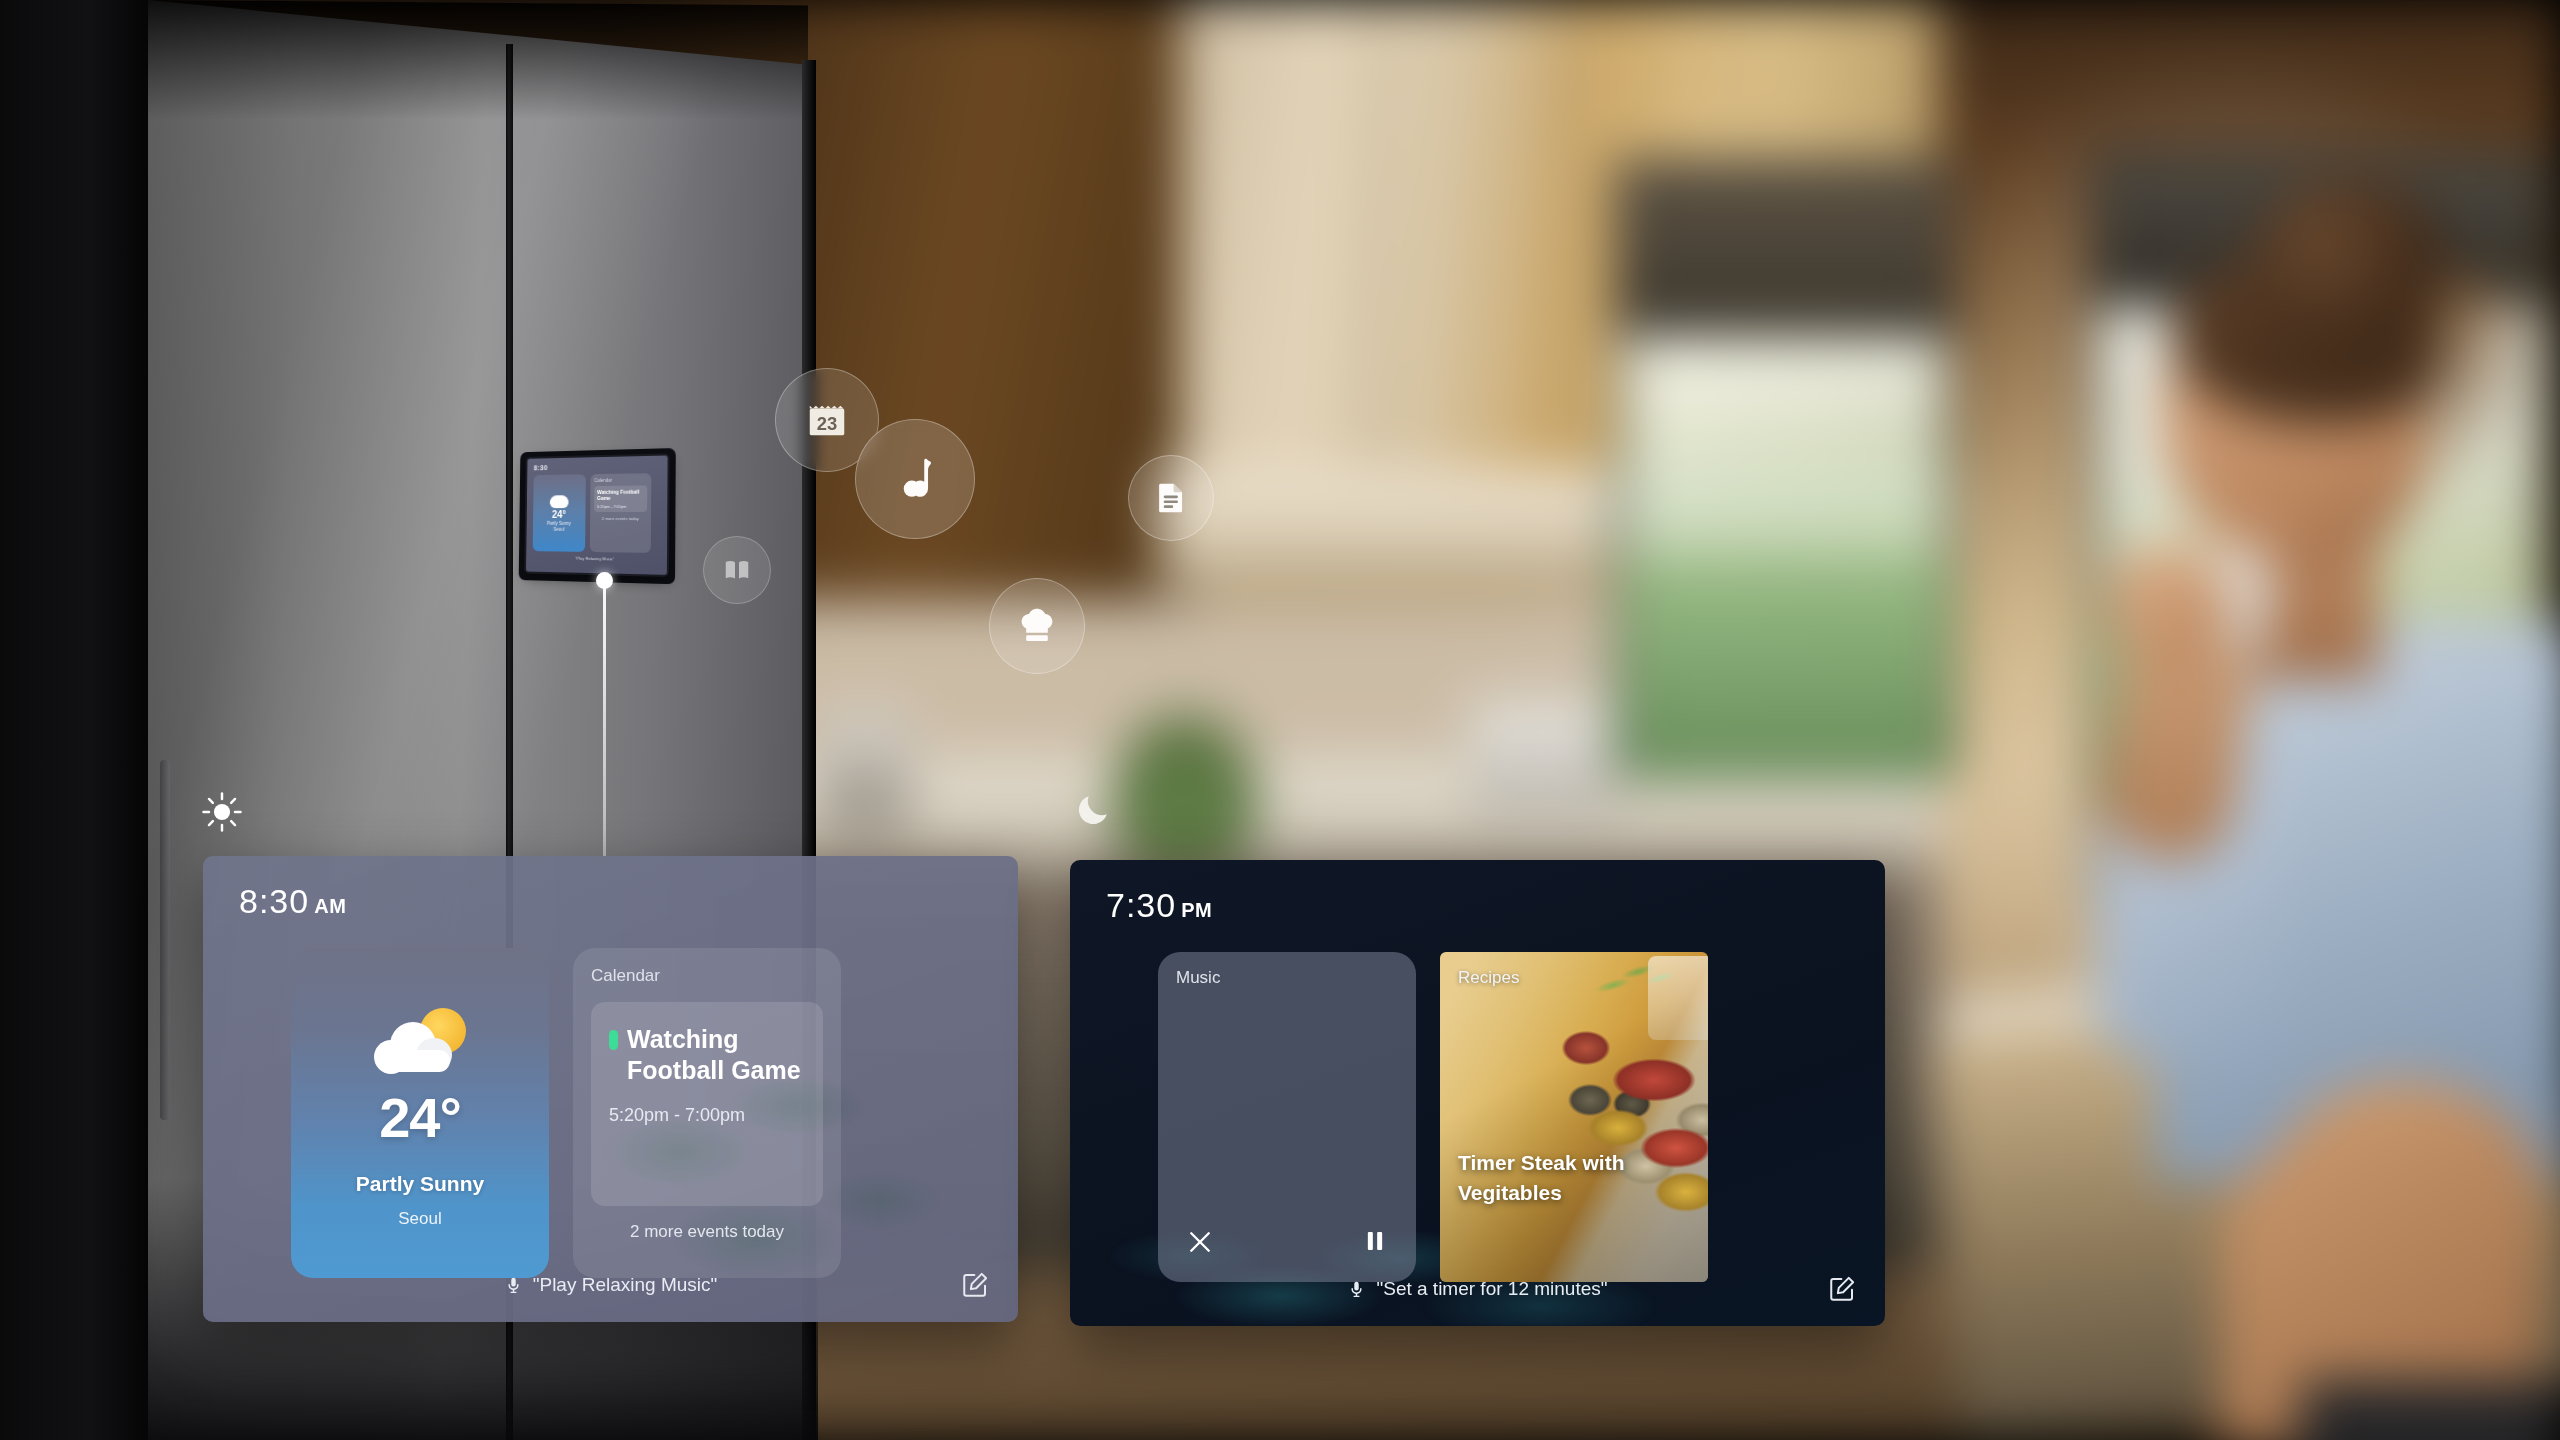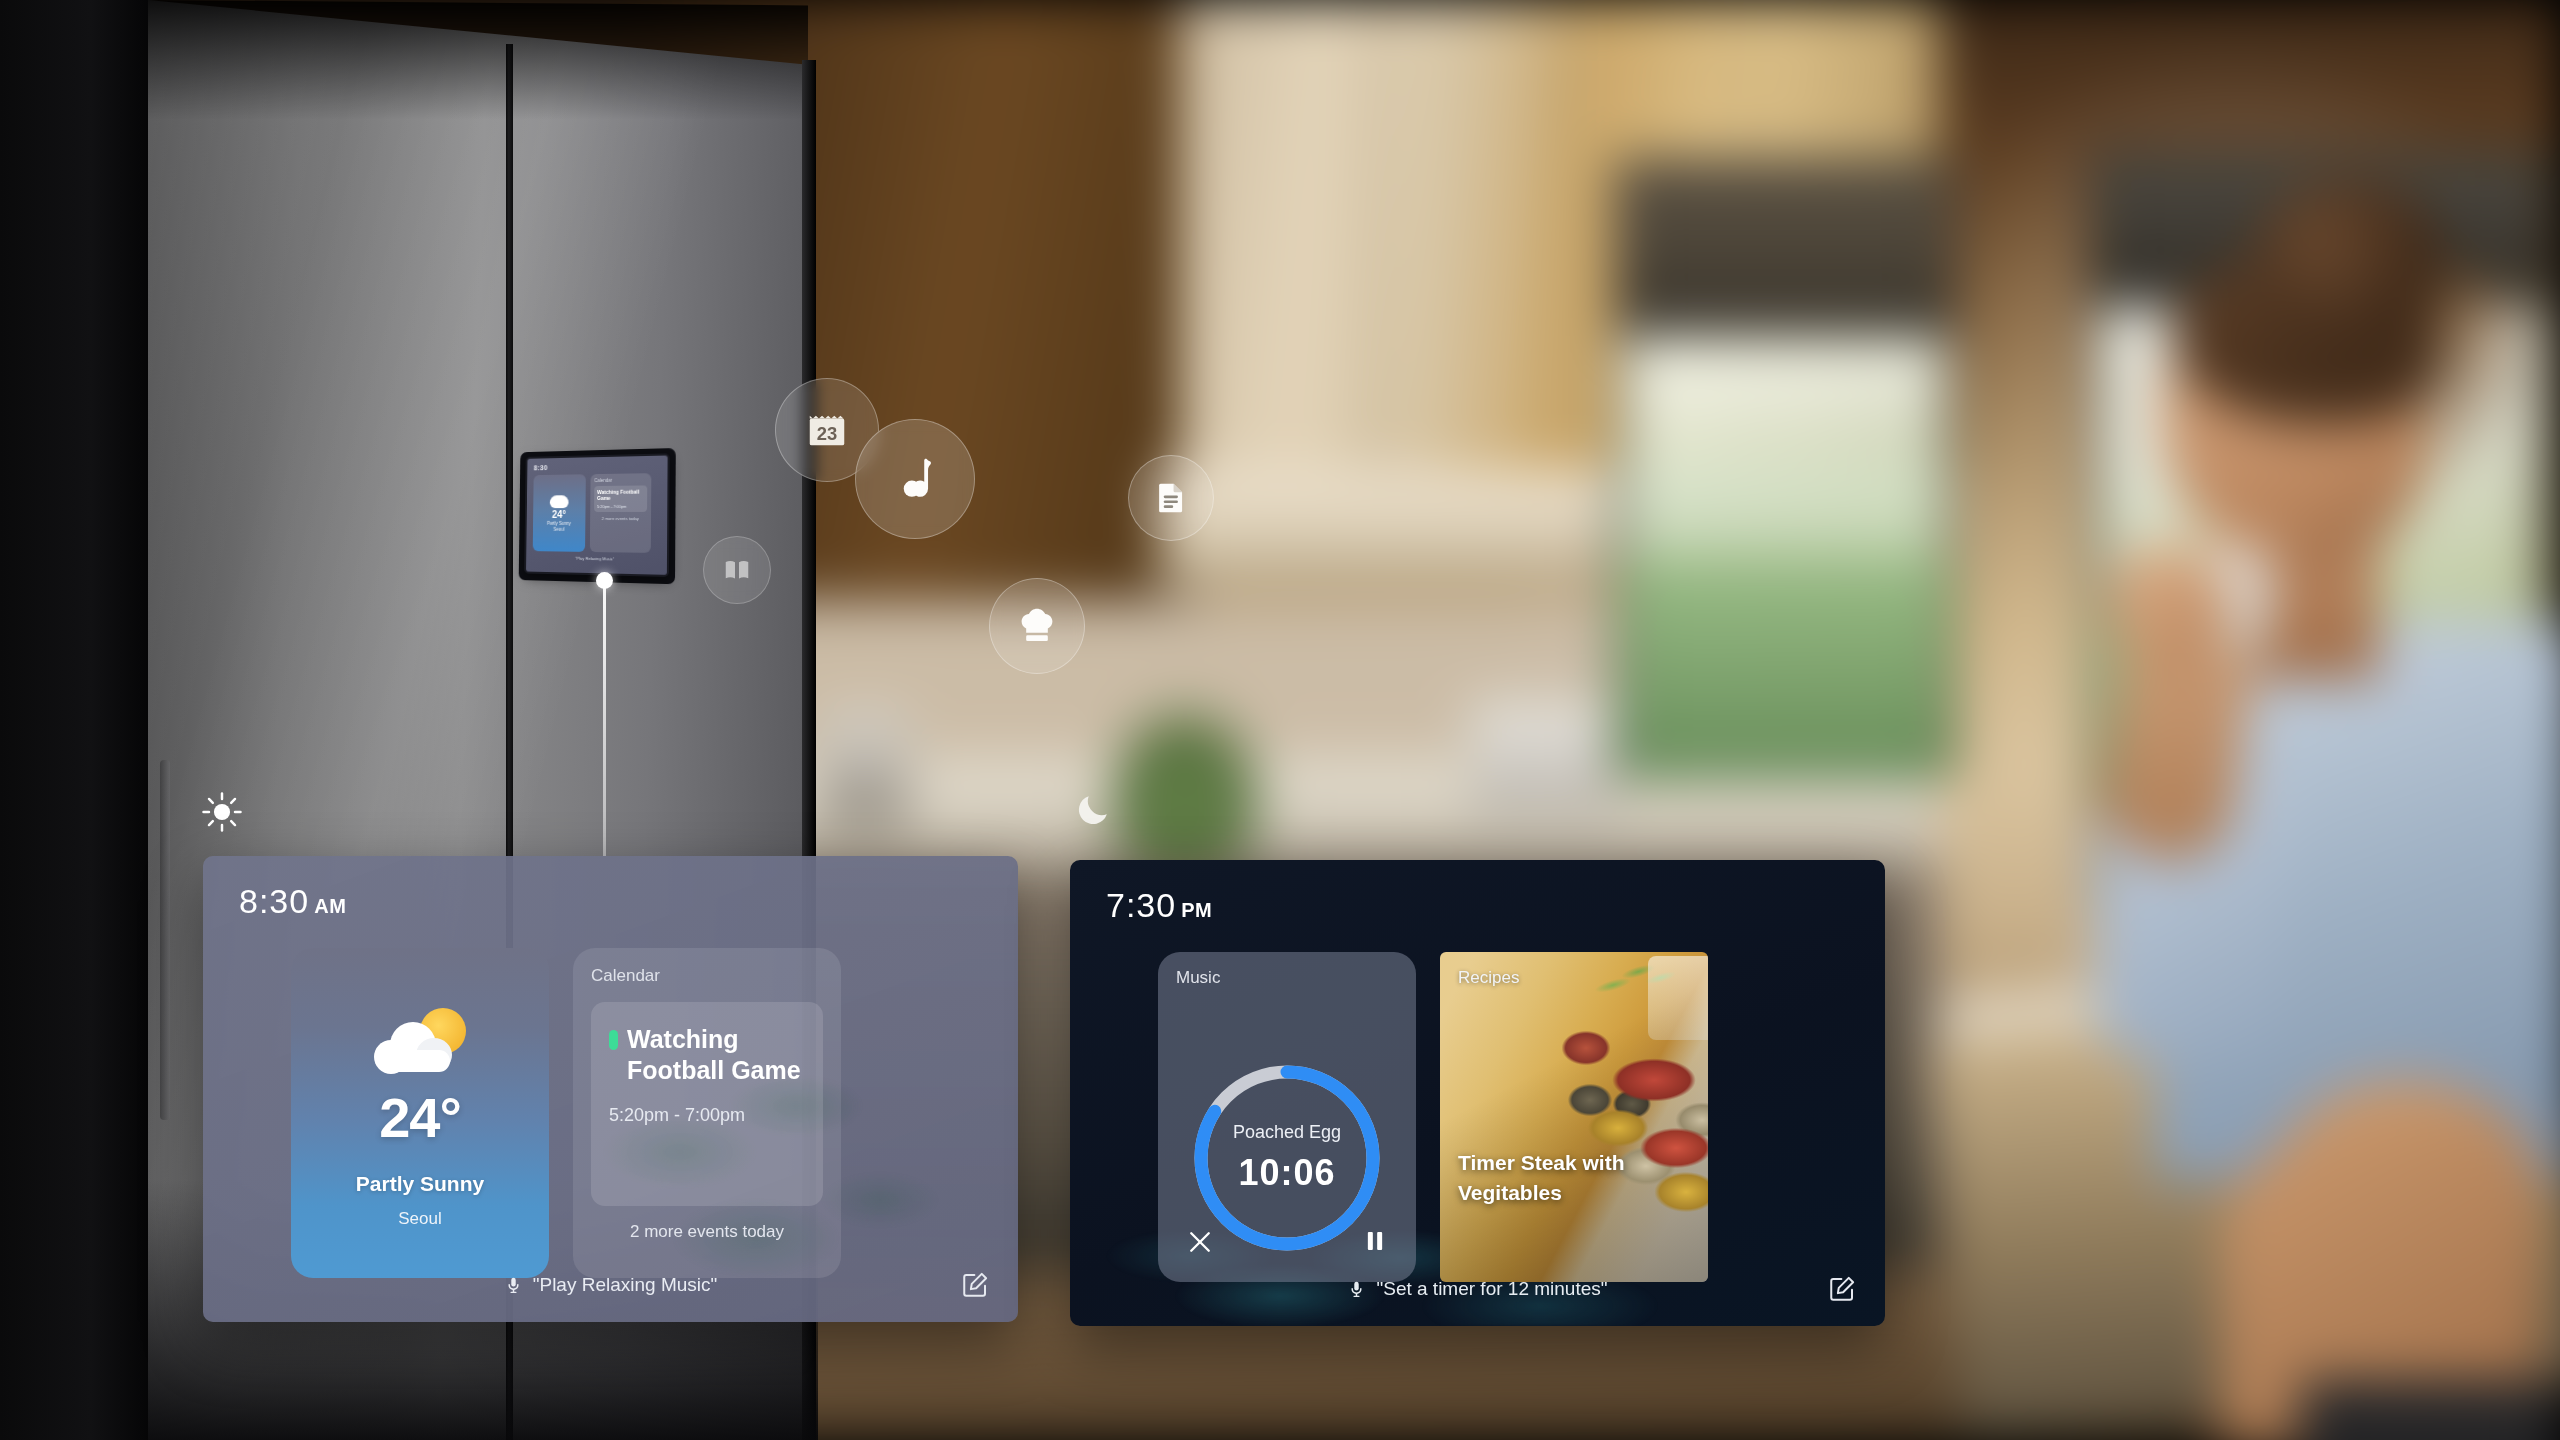--- a/index.html
+++ b/index.html
@@ -149,21 +149,21 @@
   .conn-dot{ position:absolute; left:596px; top:572px; width:17px; height:17px; border-radius:50%;
     background:#fff; box-shadow:0 0 10px rgba(255,255,255,.65); }
   .conn-line{ position:absolute; left:603px; top:588px; width:2.5px; height:268px;
     background:linear-gradient(180deg, rgba(255,255,255,.95), rgba(255,255,255,.45)); }
 
   
   .bubble{ position:absolute; border-radius:50%; display:flex; align-items:center; justify-content:center;
     background:rgba(255,255,255,.13); border:1.5px solid rgba(255,255,255,.30);
     backdrop-filter:blur(7px); -webkit-backdrop-filter:blur(7px); }
   .bubble svg{ display:block; }
-  .b-cal{ left:775px; top:378px; width:104px; height:104px; }
+  .b-cal{ left:775px; top:368px; width:104px; height:104px; }
   .b-music{ left:855px; top:419px; width:120px; height:120px; background:rgba(255,255,255,.17); }
   .b-doc{ left:1128px; top:455px; width:86px; height:86px; }
   .b-chef{ left:989px; top:578px; width:96px; height:96px; }
   .b-book{ left:703px; top:536px; width:68px; height:68px; background:rgba(255,255,255,.10); border-color:rgba(255,255,255,.22);}
 
   
   .marker{ position:absolute; }
   .sun-marker{ left:200px; top:790px; }
   .moon-marker{ left:1073px; top:790px; }
 
@@ -482,30 +482,20 @@
     <div class="panel-time">
       <span>7:30</span>
       <span class="merid">PM</span>
     </div>
 
     <div class="cards-row">
 
       <div class="card-timer">
         <div class="tm-label">Music</div>
 
-        <div class="tm-ring">
-          <svg width="196" height="196" viewBox="0 0 196 196">
-            <circle cx="98" cy="98" r="86" fill="none" stroke="#c9ccd4" stroke-width="13"></circle>
-            <circle id="timer-arc" cx="98" cy="98" r="86" fill="none" stroke="#2f8df5" stroke-width="13" stroke-linecap="round" transform="rotate(-90 98 98)" stroke-dasharray="540.3539364174444" stroke-dashoffset="86.45662982679112"></circle>
-          </svg>
-          <div class="tm-center">
-            <div class="tm-name">Poached Egg</div>
-            <div class="tm-count">10:06</div>
-          </div>
-        </div>
 
         <div class="tm-actions">
           <div>
             <svg width="28" height="28" viewBox="0 0 24 24" stroke="#fff" stroke-width="2" stroke-linecap="round">
               <line x1="4.5" y1="4.5" x2="19.5" y2="19.5"></line>
               <line x1="19.5" y1="4.5" x2="4.5" y2="19.5"></line>
             </svg>
           </div>
           <div>
             <svg width="26" height="26" viewBox="0 0 24 24" fill="#fff">

